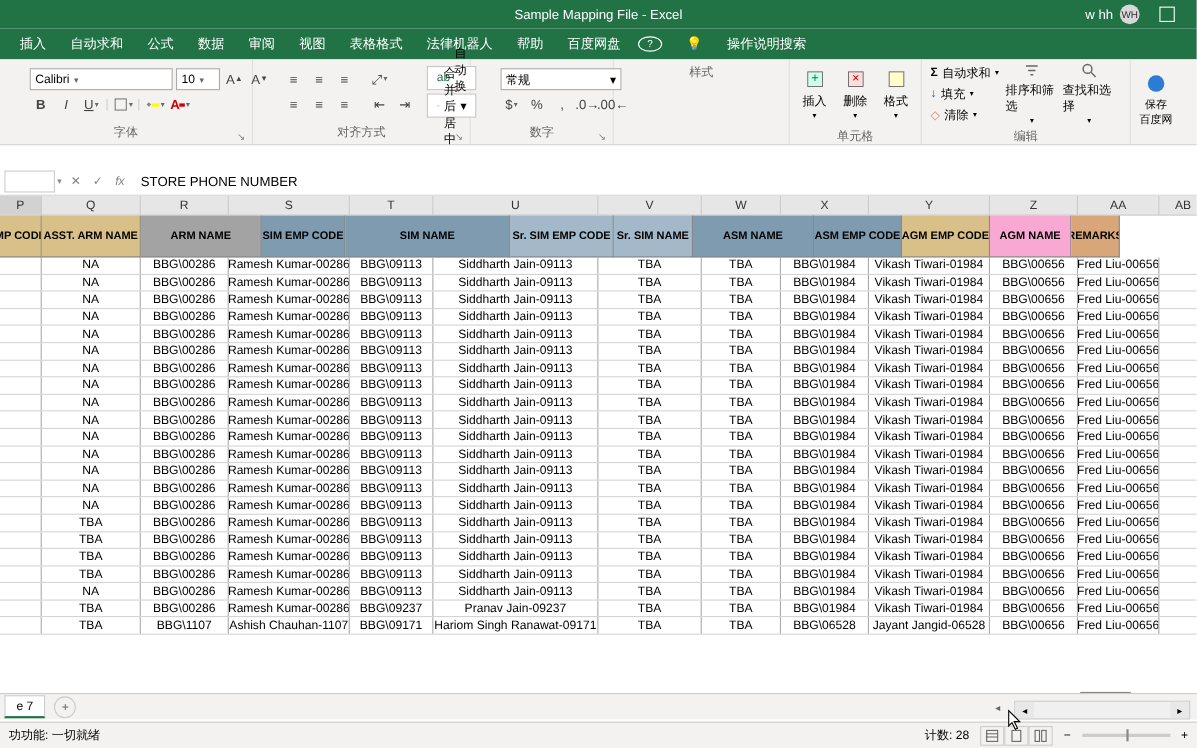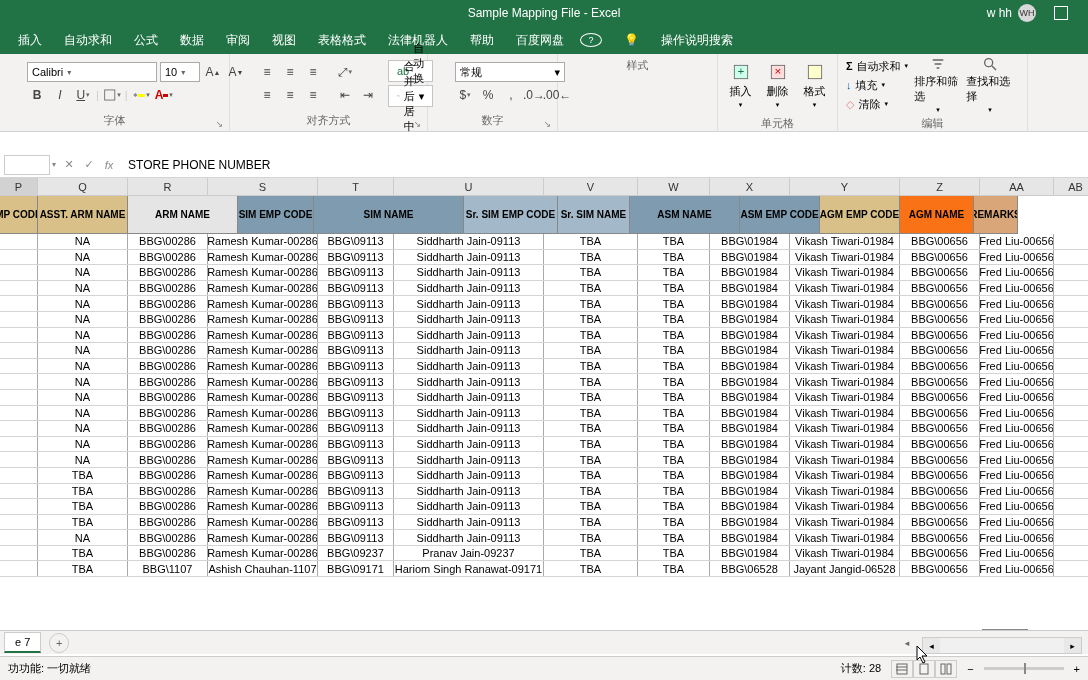--- a/index.html
+++ b/index.html
@@ -285,20 +285,32 @@
             <circle cx="10" cy="10" r="6" fill="none" stroke="#666" stroke-width="2"></circle>
             <line x1="15" y1="15" x2="21" y2="21" stroke="#666" stroke-width="2"></line>
           </svg>
           <span>查找和选择</span>
           <span class="caret">▾</span>
         </div>
     </div>
     <div class="rgroup-label">编辑</div>
   </div>
 
+  <div class="rgroup" style="width:46px;border-right:none">
+    <div class="rgroup-body">
+        <div class="big-btn" style="width:40px">
+          <svg viewBox="0 0 24 24">
+            <circle cx="12" cy="12" r="9" fill="#2b7cd3"></circle>
+          </svg>
+          <span style="white-space:pre-line;text-align:center;font-size:10px">保存
+百度网</span>
+        </div>
+      </div>
+    <div class="rgroup-label"></div>
+  </div>
 </div>
 
 <div class="fbar">
   <input class="name-box" value="" style="">
   <span style="font-size:8px;color:#888;margin-left:2px">▾</span>
   <div class="fbar-btns">
     <span>✕</span>
     <span>✓</span>
     <span class="fx">fx</span>
   </div>
@@ -318,29 +330,29 @@
     <div class="ch" style="width: 110px;">Y</div>
     <div class="ch" style="width: 80px;">Z</div>
     <div class="ch" style="width: 74px;">AA</div>
     <div class="ch" style="width: 44px;">AB</div>
   </div>
 
 <div class="grid" id="grid">
     <div class="hdr-row">
       <div class="cell" style="width: 38px; background: rgb(217, 192, 137);">MP CODE</div>
       <div class="cell" style="width: 90px; background: rgb(217, 192, 137);">ASST. ARM NAME</div>
-      <div class="cell" style="width: 110px; background: #e5e5e5;">ARM NAME</div>
+      <div class="cell" style="width: 110px; background: #a3a3a3;">ARM NAME</div>
       <div class="cell" style="width: 76px; background: rgb(127, 155, 176);">SIM EMP CODE</div>
       <div class="cell" style="width: 150px; background: rgb(127, 155, 176);">SIM NAME</div>
       <div class="cell" style="width: 94px; background: rgb(163, 184, 200);">Sr. SIM EMP CODE</div>
       <div class="cell" style="width: 72px; background: rgb(163, 184, 200);">Sr. SIM NAME</div>
       <div class="cell" style="width: 110px; background: rgb(127, 155, 176);">ASM NAME</div>
       <div class="cell" style="width: 80px; background: rgb(127, 155, 176);">ASM EMP CODE</div>
       <div class="cell" style="width: 80px; background: rgb(217, 192, 137);">AGM EMP CODE</div>
-      <div class="cell" style="width: 74px; background: #f97316;">AGM NAME</div>
+      <div class="cell" style="width: 74px; background: #f9a8d4;">AGM NAME</div>
       <div class="cell" style="width: 44px; background: rgb(217, 166, 121);">REMARKS</div>
     </div>
     <div class="data-row">
       <div class="cell" style="width: 38px;"></div>
       <div class="cell" style="width: 90px;">NA</div>
       <div class="cell" style="width: 80px;">BBG\00286</div>
       <div class="cell" style="width: 110px;">Ramesh Kumar-00286</div>
       <div class="cell" style="width: 76px;">BBG\09113</div>
       <div class="cell" style="width: 150px;">Siddharth Jain-09113</div>
       <div class="cell" style="width: 94px;">TBA</div>

